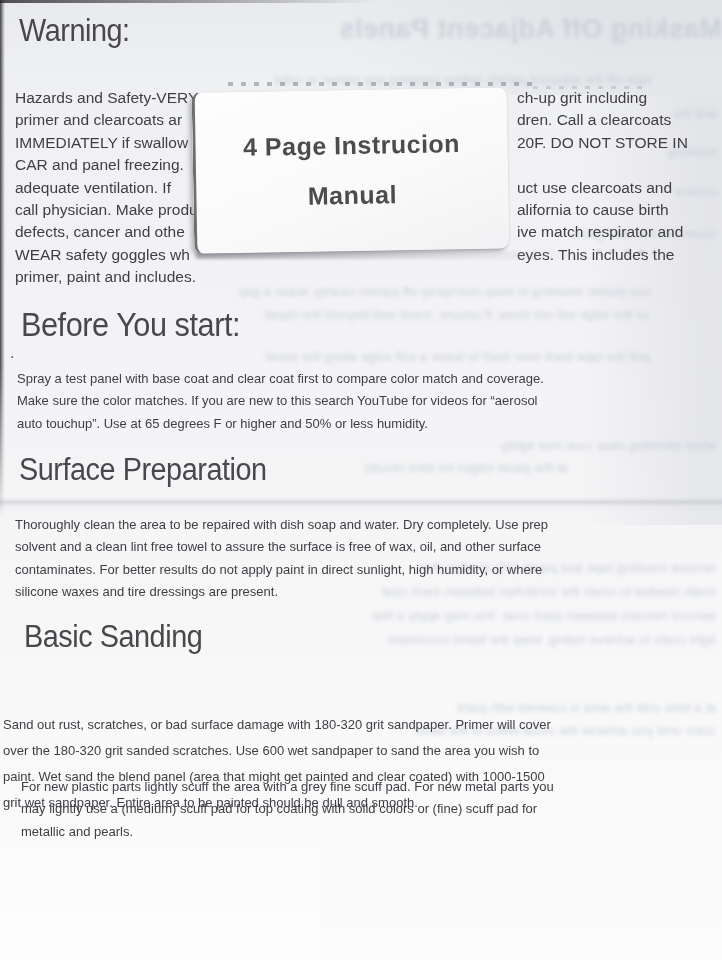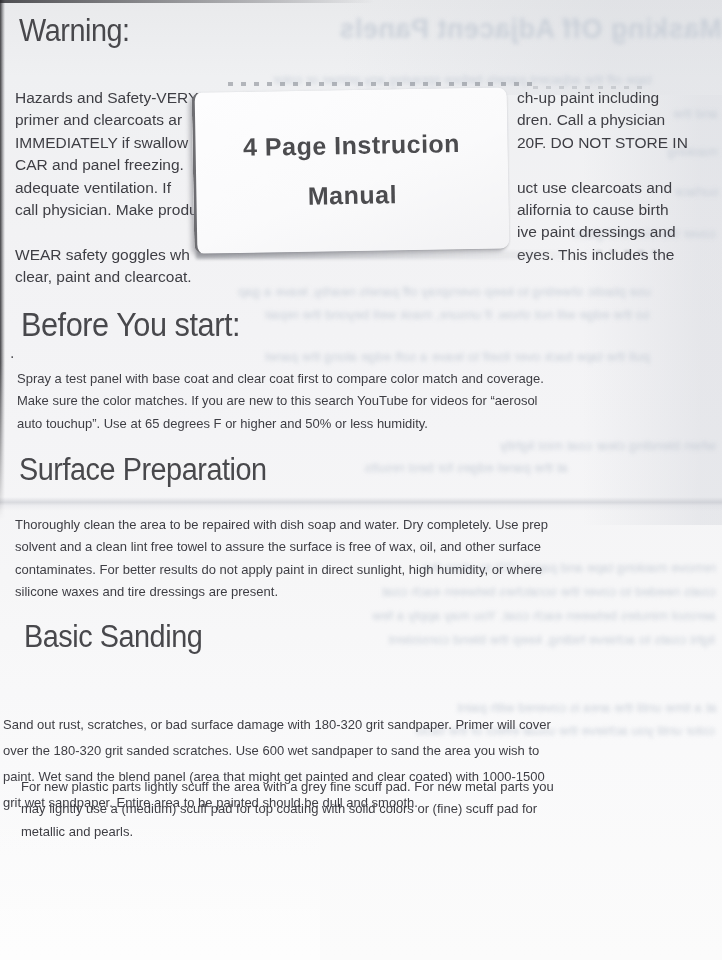--- a/index.html
+++ b/index.html
@@ -87,50 +87,51 @@
 <div class="bleed" style="left:350px;top:608px;width:366px;">aerosol minutes between each coat. You may apply a few</div>
 <div class="bleed" style="left:345px;top:632px;width:370px;">light coats to achieve hiding, keep the blend consistent</div>
 <div class="bleed" style="left:425px;top:700px;width:292px;">at a time until the area is covered with paint</div>
 <div class="bleed" style="left:415px;top:723px;width:300px;">color until you achieve the usual effect of the factory color</div>
 
 <div class="h1" style="left:19px;top:13px;">Warning:</div>
 
 <div class="w-para">
   <div class="w-line">
     <span>Hazards and Safety-VERY</span>
-    <span class="w-right">ch-up paint including</span>
+    <span class="w-right">ch-up grit including</span>
   </div>
   <div class="w-line">
     <span>primer and clearcoats ar</span>
-    <span class="w-right">dren. Call a physician</span>
+    <span class="w-right">dren. Call a clearcoats</span>
   </div>
   <div class="w-line">
     <span>IMMEDIATELY if swallow</span>
     <span class="w-right">20F. DO NOT STORE IN</span>
   </div>
   <div class="w-line">
     <span>CAR and panel freezing.</span>
   </div>
   <div class="w-line">
     <span>adequate ventilation. If</span>
     <span class="w-right">uct use clearcoats and</span>
   </div>
   <div class="w-line">
     <span>call physician. Make produ</span>
     <span class="w-right">alifornia to cause birth</span>
   </div>
   <div class="w-line">
-    <span class="w-right">ive paint dressings and</span>
+    <span>defects, cancer and othe</span>
+    <span class="w-right">ive match respirator and</span>
   </div>
   <div class="w-line">
     <span>WEAR safety goggles wh</span>
     <span class="w-right">eyes. This includes the</span>
   </div>
   <div class="w-line">
-    <span>clear, paint and clearcoat.</span>
+    <span>primer, paint and includes.</span>
   </div>
 </div>
 
 <div class="perforation"></div>
 <div class="perforation2"></div>
 <div class="sticker">
   <div class="sticker-text">4 Page Instrucion</div>
   <div class="sticker-text">Manual</div>
 </div>
 <div class="sticker-shadow"></div>

